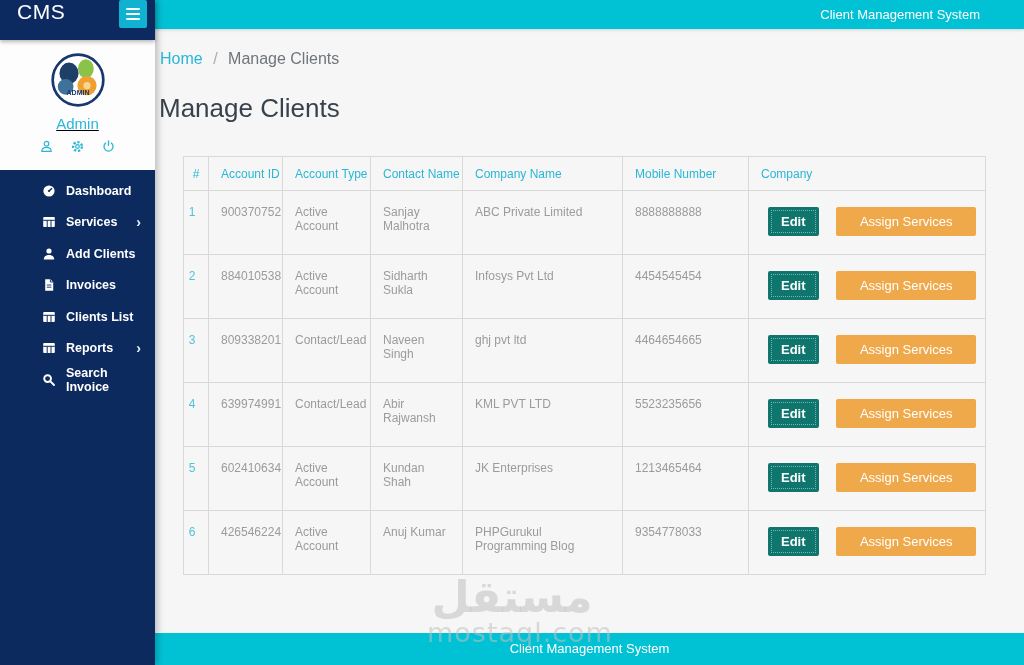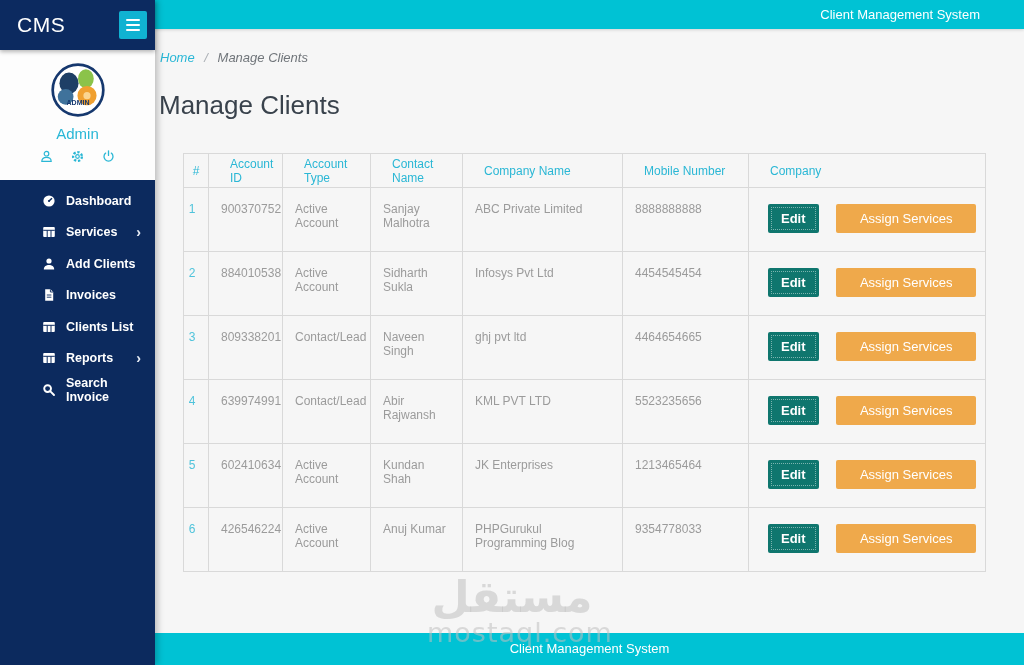--- a/index.html
+++ b/index.html
@@ -1,48 +1,48 @@
 <!DOCTYPE html>
 <html><head>
 <meta charset="utf-8">
 <style>
   * { margin:0; padding:0; box-sizing:border-box; }
   html,body { width:1024px; height:665px; overflow:hidden; }
   body { font-family:"Liberation Sans", sans-serif; background:#f6f6f6; position:relative; }
 
   
   .sidebar { position:absolute; left:0; top:0; width:155px; height:665px; background:#0c2a5e; box-shadow:3px 0 6px rgba(0,0,0,.22); z-index:10; }
-  .brand-bar { height:50px; background:#0c2a60; display:flex; align-items:center; justify-content:space-between; padding:0 8px 0 17px; box-shadow:0 2px 4px rgba(0,0,0,.28); position:relative; z-index:3;gap:36px; }
+  .brand-bar { height:40px; background:#0c2a60; display:flex; justify-content:space-between; padding:0 8px 0 17px; box-shadow:0 2px 4px rgba(0,0,0,.28); position:relative; z-index:3;gap:36px; }
   .brand { color:#fff; font-size:21px; letter-spacing:.5px; }
   .hamburger { width:28px; height:28px; background:#10b2d2; border:none; border-radius:2px; display:flex; flex-direction:column; align-items:center; justify-content:center; gap:3px; cursor:pointer; }
   .hamburger i { display:block; width:14px; height:2px; background:#fff; border-radius:1px; }
-  .profile { background:#fdfdfd; height:130px; text-align:center; padding-top:13px; }
+  .profile { background:#fdfdfd; height:130px; text-align:center; padding-top:13px;text-decoration:underline; }
   .avatar { width:54px; height:54px; display:inline-block; }
   .admin-name { color:#29b7d6; font-size:15px; margin-top:4px; }
   .profile-icons { display:flex; justify-content:center; gap:16px; margin-top:7px; }
   .picon { width:15px; height:15px; background:none; border:none; padding:0; cursor:pointer; }
   .menu { display:block; padding-top:5px; }
   .menu a { display:flex; align-items:center; height:31.5px; padding:0 14px; color:#fff; text-decoration:none; font-size:12.5px; font-weight:bold;margin-left:28px; }
   .mi { width:14px; height:14px; margin-right:10px; flex:0 0 14px; }
   .chev { margin-left:auto; font-size:14px; color:#e8edf5; line-height:1; }
 
   
   .main { position:absolute; left:155px; top:0; width:869px; height:665px; background:#f6f6f6; }
   .topbar { height:29px; background:#00c2d4; color:#fff; font-size:13px; text-align:right; line-height:29px; padding-right:44px; box-shadow:0 1px 3px rgba(0,0,0,.15); }
-  .breadcrumb { margin:21px 8px 0 5px; font-size:13px;font-style:italic; }
+  .breadcrumb { margin:21px 8px 0 5px; font-size:16px; }
   .breadcrumb a { color:#29b7d6; text-decoration:none; }
   .bc-sep { color:#a9aeb3; margin:0 6px; }
   .bc-cur { color:#70757a; }
   .page-title { margin:25px 0 0 4px; font-size:26px; font-weight:500; color:#39424c; }
 
   .table-wrap { margin:32px 0 0 28px; }
   table { width:802px; table-layout:fixed; border-collapse:collapse; background:transparent; }
   th, td { border:1px solid #d9d9d9; text-align:left; }
   col.c0{width:25px} col.c1{width:74px} col.c2{width:88px} col.c3{width:92px} col.c4{width:160px} col.c5{width:126px} col.c6{width:237px}
-  thead th { height:34px; color:#2ab7d5; font-size:12px; font-weight:400; padding-left:21px; }
+  thead th { height:34px; color:#2ab7d5; font-size:12px; font-weight:400; padding-left:12px; }
   thead th.cnt { text-align:center; padding-left:0; }
   tbody td { height:64px; vertical-align:top; color:#9b9b9b; font-size:12px; padding:14px 8px 0 12px; }
   tbody td.cnt { text-align:center; padding-left:0; color:#4fc3db; }
   td.actions { padding-top:16px; padding-left:19px; }
   .btn-edit { background:#0f766e; color:#fff; border:none; border-radius:2px; font-size:13px; font-weight:bold; font-family:inherit; padding:7px 13px; cursor:pointer; outline:1px dotted rgba(255,255,255,.45); outline-offset:-4px; }
   .btn-assign { background:#efa94b; color:#fff; border:none; border-radius:2px; font-size:13px; font-family:inherit; padding:7px 24px; margin-left:14px; cursor:pointer; }
 
   .footer { position:absolute; left:0; bottom:0; width:869px; height:32px; background:#00c2d4; color:#fff; font-size:13px; text-align:center; line-height:32px; }
 
   .watermark { position:absolute; left:272px; top:572px; width:170px; text-align:center; color:rgba(192,192,192,.55); pointer-events:none; z-index:20; font-family:"DejaVu Sans", sans-serif; }

